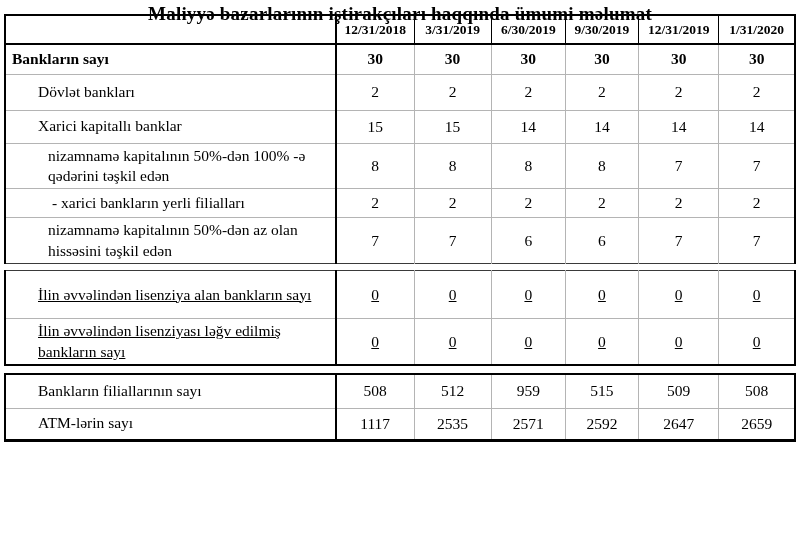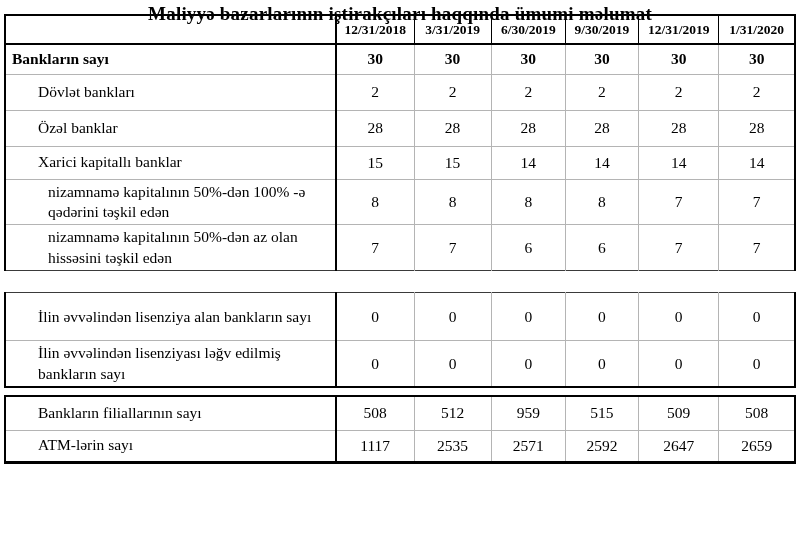--- a/index.html
+++ b/index.html
@@ -22,21 +22,21 @@
 
   table {
     border-collapse: collapse;
     table-layout: fixed;
     width: 792px;
     font-size: 15.5px;
   }
   
   .t1 { border: 2px solid #000; border-bottom: 1px solid #3a3a3a; }
   
-  .t2 { border: 2px solid #000; border-top: 1px solid #3a3a3a; margin-top: 15px; }
+  .t2 { border: 2px solid #000; border-top: 1px solid #3a3a3a; margin-top: 0; text-decoration: underline; }
   .sep-thin { height: 6px; }
   
   .t3 { border: 2px solid #000; border-bottom: 3px solid #000; padding-left: 43px; }
   .sep-thick { height: 7px; }
 
   th, td { vertical-align: middle; padding: 2px 4px; }
 
   
   .t1 thead th {
     border-bottom: 2px solid #000;
@@ -109,46 +109,46 @@
       </tr>
       <tr class="h36">
         <td class="rowlabel lvl1">Dövlət bankları</td>
         <td class="val first">2</td>
         <td class="val">2</td>
         <td class="val">2</td>
         <td class="val">2</td>
         <td class="val">2</td>
         <td class="val">2</td>
       </tr>
-      <tr class="h36">
-        <td class="rowlabel lvl1">Özəl banklar</td>
-        <td class="val first">28</td>
-        <td class="val">28</td>
-        <td class="val">28</td>
-        <td class="val">28</td>
-        <td class="val">28</td>
-        <td class="val">28</td>
-      </tr>
       <tr class="h33">
         <td class="rowlabel lvl1">Xarici kapitallı banklar</td>
         <td class="val first">15</td>
         <td class="val">15</td>
         <td class="val">14</td>
         <td class="val">14</td>
         <td class="val">14</td>
         <td class="val">14</td>
       </tr>
       <tr class="h45">
         <td class="rowlabel lvl2">nizamnamə kapitalının 50%-dən 100% -ə qədərini təşkil edən</td>
         <td class="val first">8</td>
         <td class="val">8</td>
         <td class="val">8</td>
         <td class="val">8</td>
         <td class="val">7</td>
         <td class="val">7</td>
+      </tr>
+      <tr class="h29">
+        <td class="rowlabel lvl2dash">-  xarici bankların yerli filialları</td>
+        <td class="val first">2</td>
+        <td class="val">2</td>
+        <td class="val">2</td>
+        <td class="val">2</td>
+        <td class="val">2</td>
+        <td class="val">2</td>
       </tr>
       <tr class="h40">
         <td class="rowlabel lvl2">nizamnamə kapitalının 50%-dən az olan hissəsini  təşkil edən</td>
         <td class="val first">7</td>
         <td class="val">7</td>
         <td class="val">6</td>
         <td class="val">6</td>
         <td class="val">7</td>
         <td class="val">7</td>
       </tr>

